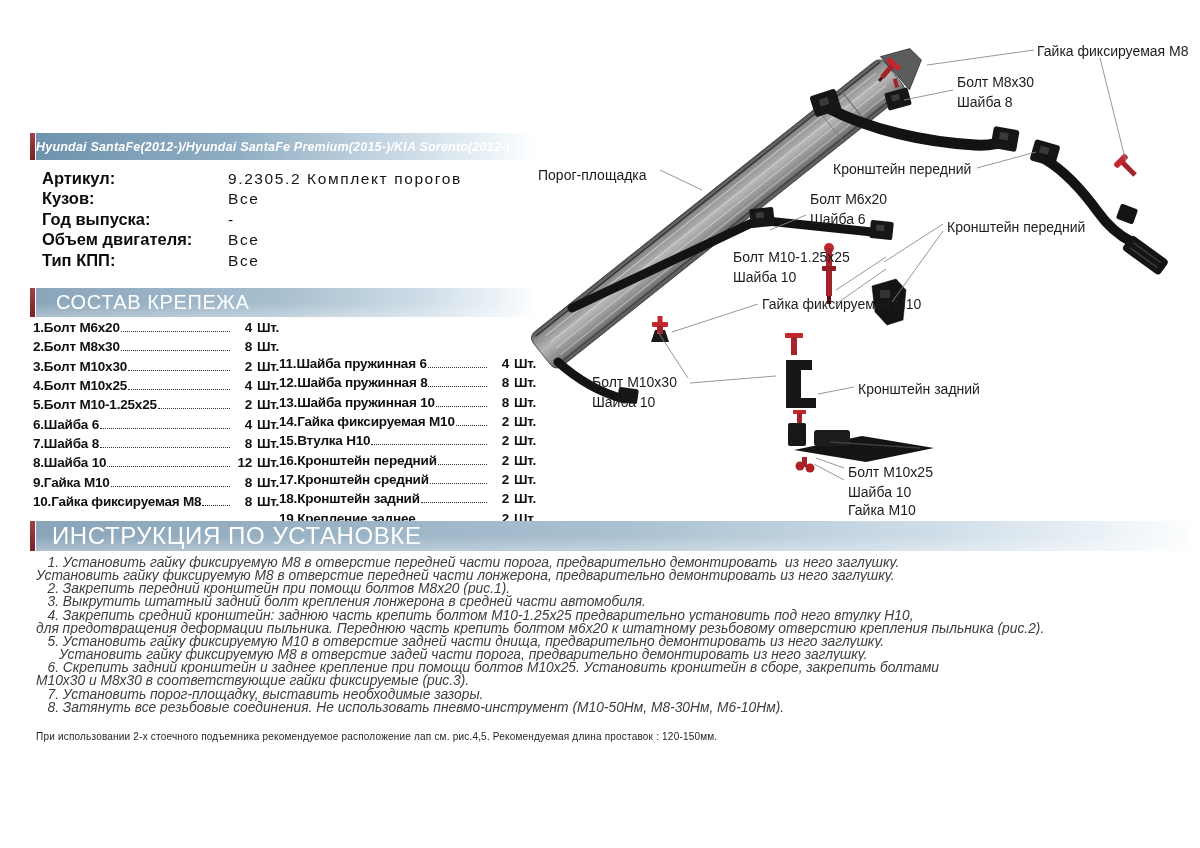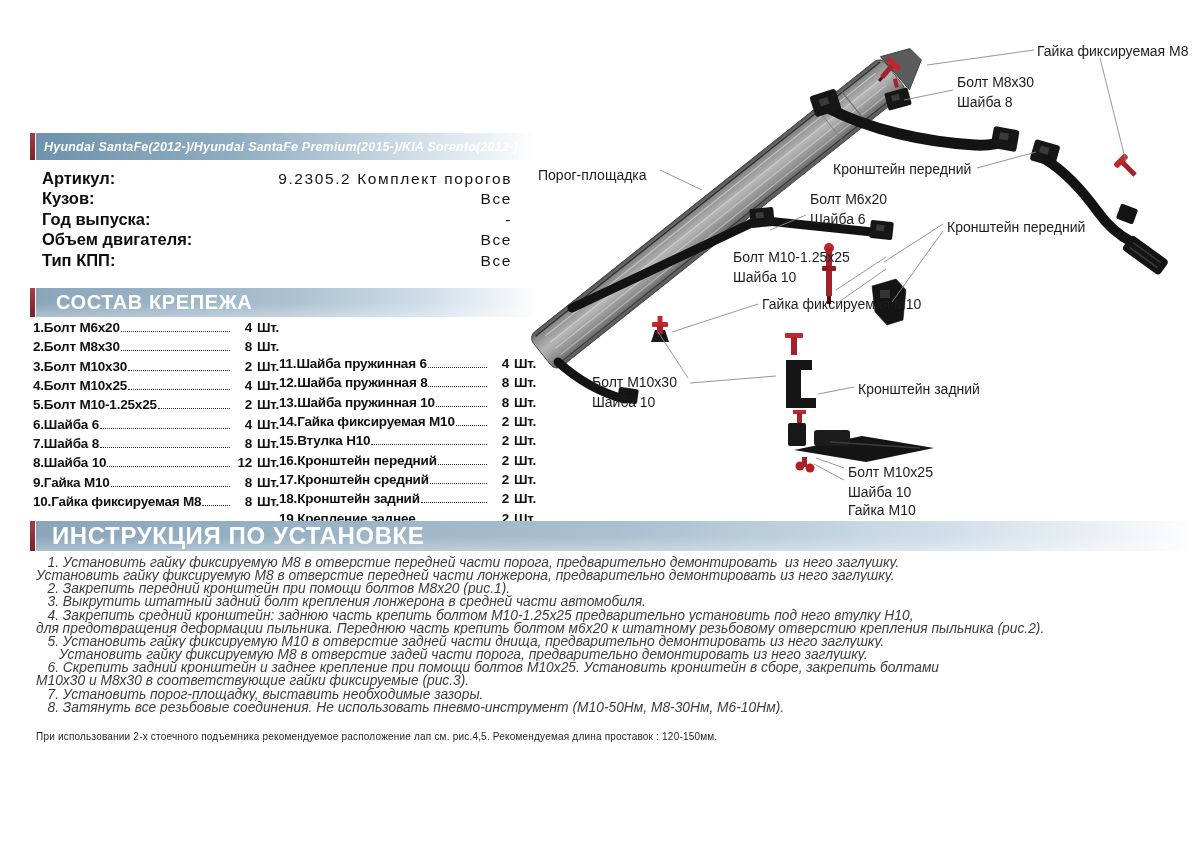--- a/index.html
+++ b/index.html
@@ -10,36 +10,36 @@
   .page{position:relative; width:1200px; height:848px; background:#fff; overflow:hidden;}
 
   .redstripe{position:absolute; left:30px; width:5px; background:linear-gradient(180deg,#a04046,#7c2228);}
   #stripe-title{top:133px; height:27px;}
   #stripe-sostav{top:288px; height:29px;}
   #stripe-instr{top:521px; height:30px;}
 
   .titlebar{
     position:absolute; left:36px; top:133px; width:498px; height:27px;
     background:linear-gradient(90deg,#6e93ae 0%,#8fadc2 40%,#c8d8e4 72%,#f2f7fa 95%,#ffffff 100%);
-    display:flex; align-items:center; padding-left:8px;
+    display:flex; align-items:center; 
     color:#fff; font-size:12.5px; font-weight:bold; font-style:italic;
     letter-spacing:.2px; white-space:nowrap; overflow:hidden;
   }
 
   .sectionbar{
     position:absolute; display:flex; align-items:center;
-    color:#fff; font-weight:bold; letter-spacing:.6px;
+    color:#fff; font-weight:normal; letter-spacing:.6px;
     background-image:linear-gradient(180deg,rgba(255,255,255,0) 50%,rgba(255,255,255,.30) 100%),
                      linear-gradient(90deg,#8aa5ba 0%,#a9c0d0 50%,#cfdde8 78%,#eef4f8 94%,#fdfefe 100%);
   }
   #bar-sostav{left:36px; top:288px; width:498px; height:29px; font-size:20px; padding-left:20px;}
   #bar-instr{left:36px; top:521px; width:1154px; height:30px; font-size:24px; padding-left:16px;}
 
   .info{position:absolute; left:42px; top:169px; width:470px;}
-  .irow{display:flex; align-items:baseline; height:20.4px;justify-content:space-between;}
+  .irow{display:flex; align-items:baseline; height:20.4px;}
   .ilabel{width:186px; font-weight:bold; font-size:16.5px; color:#0c0c0c; flex:none;}
   .ival{font-size:15.5px; letter-spacing:1.6px; color:#151515; white-space:nowrap;}
 
   .parts{position:absolute; left:33px; top:320px; width:503px; display:flex; color:#101010;}
   .pcol{width:246px; flex:none;}
   .pcol.r{width:257px;margin-top:36px;}
   .prow{display:flex; align-items:baseline; height:19.35px; font-size:13.5px; letter-spacing:-0.2px;font-weight:bold;}
   .pname{white-space:nowrap; flex:none;}
   .dots{flex:1; border-bottom:1.6px dotted #2b2b2b; margin:0 2px 3px 1px; min-width:5px;}
   .qty{width:20px; flex:none; text-align:right;}

